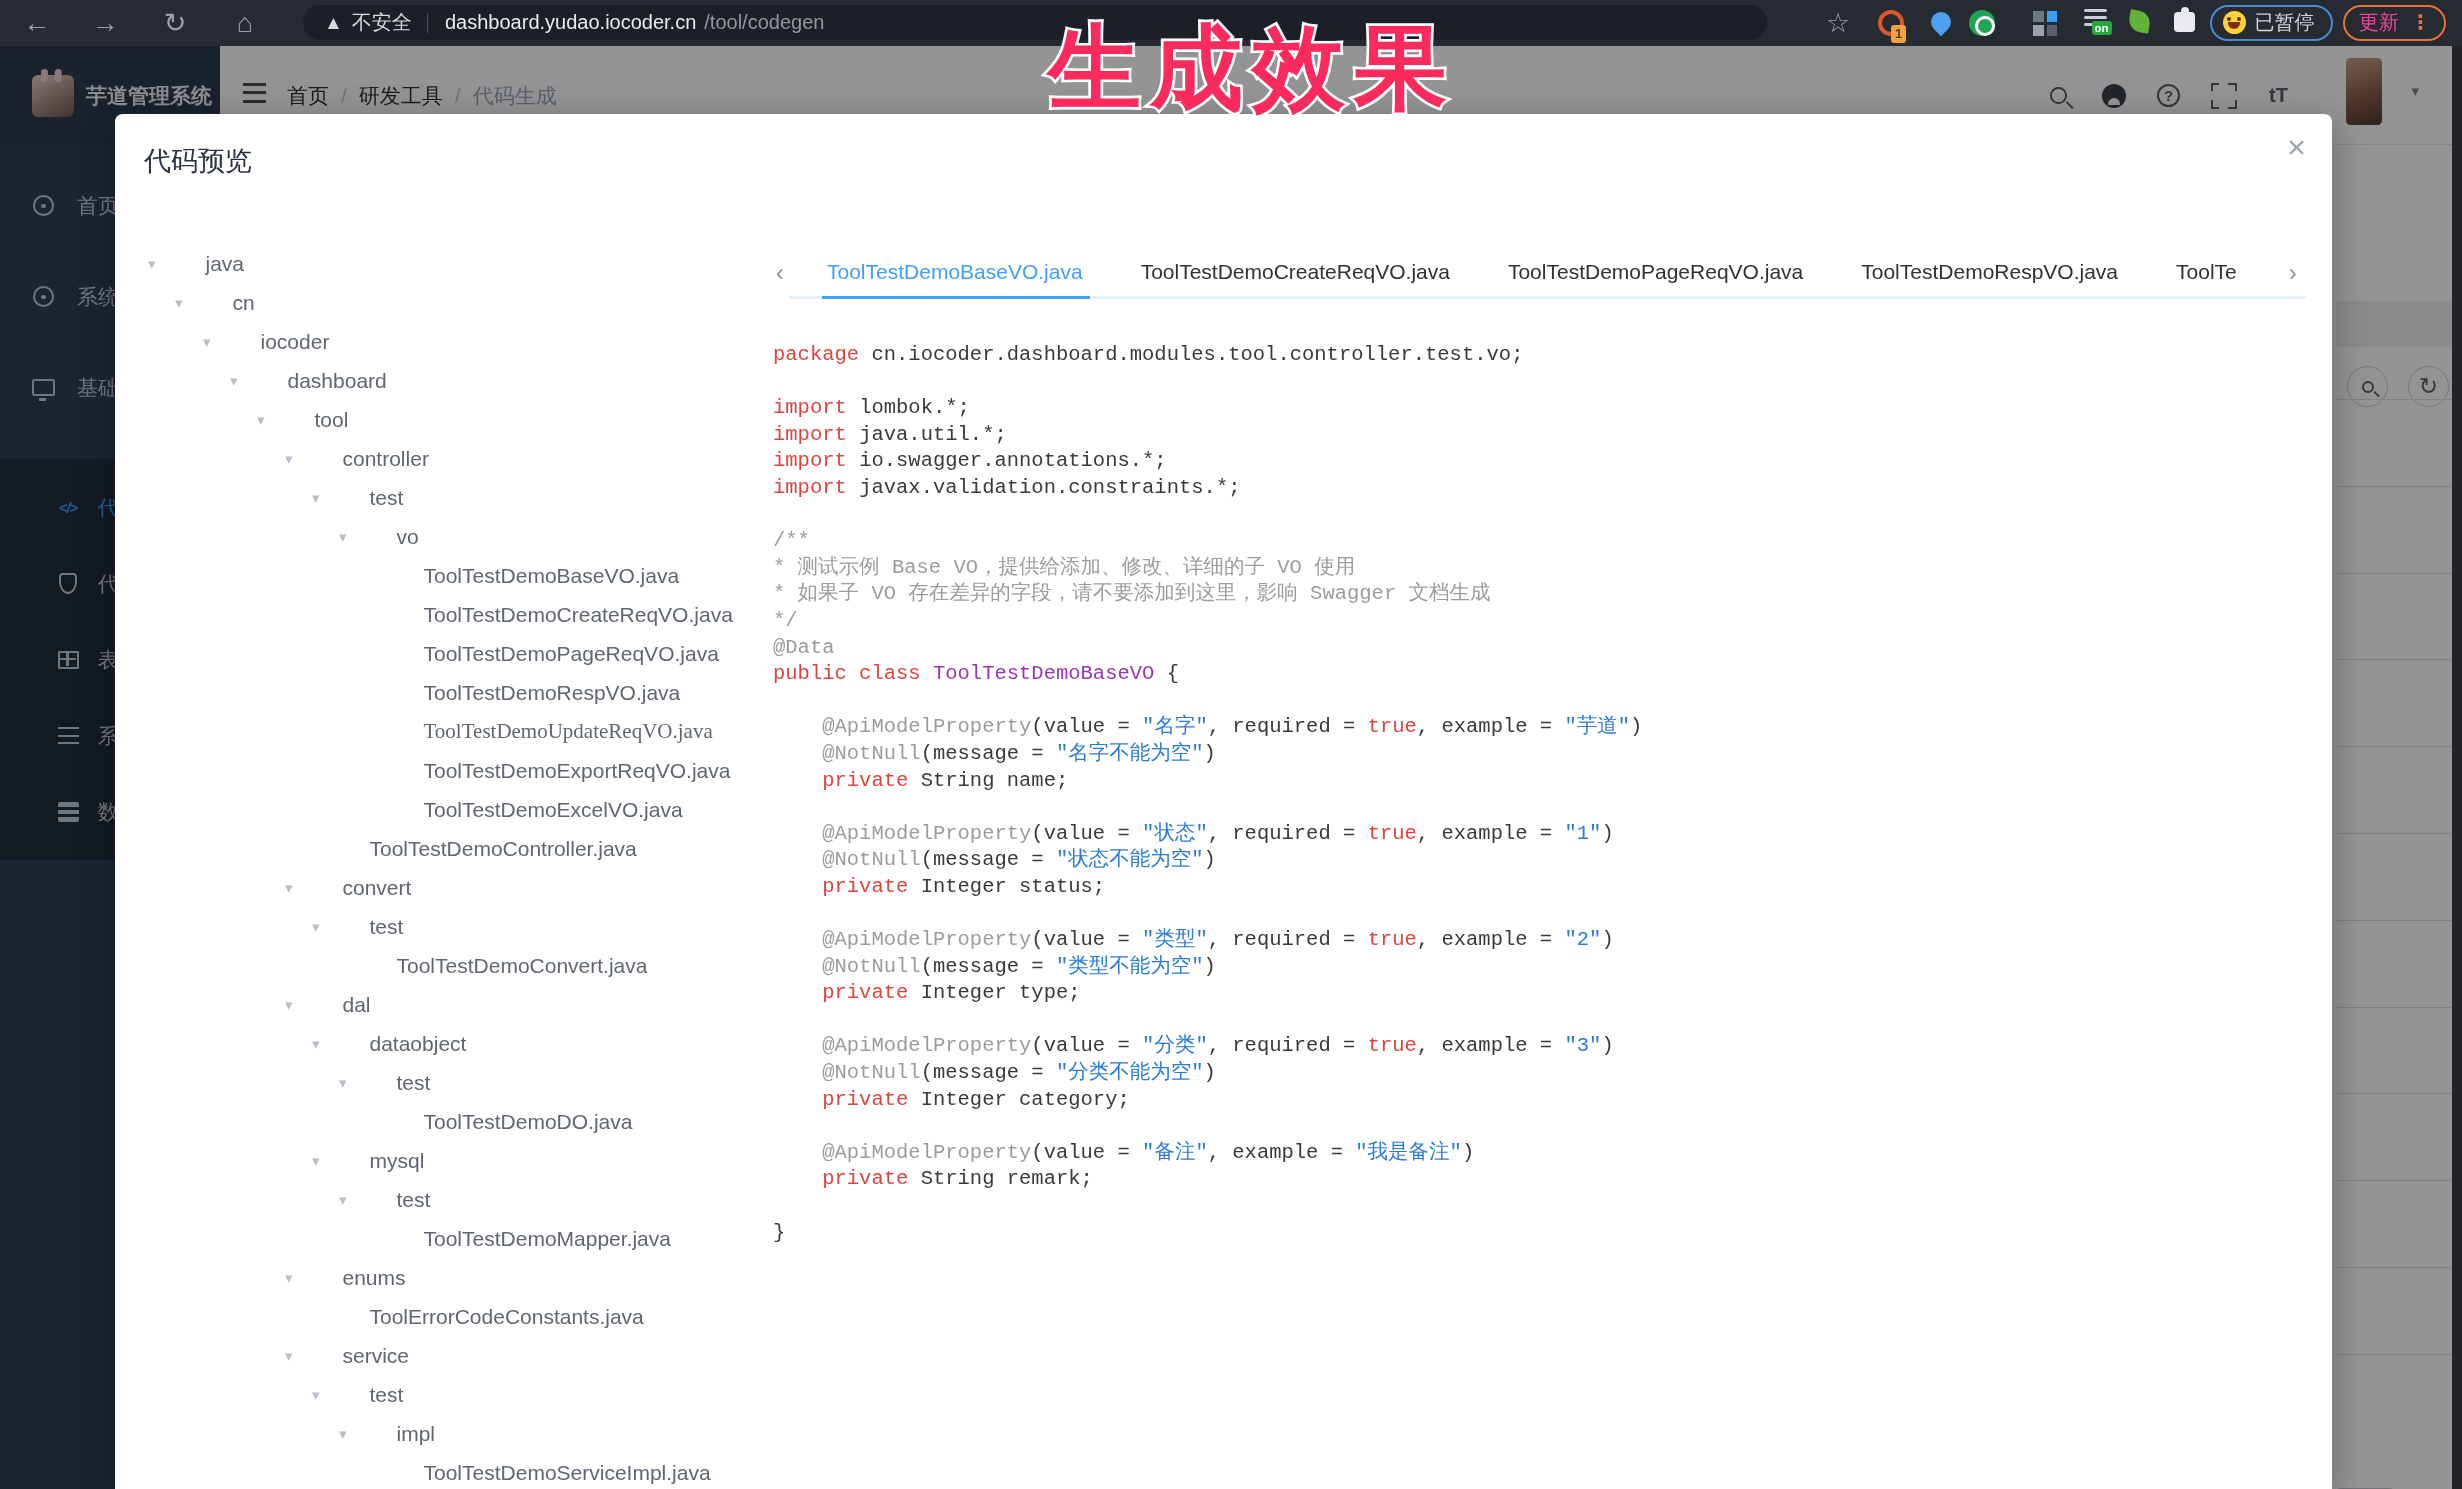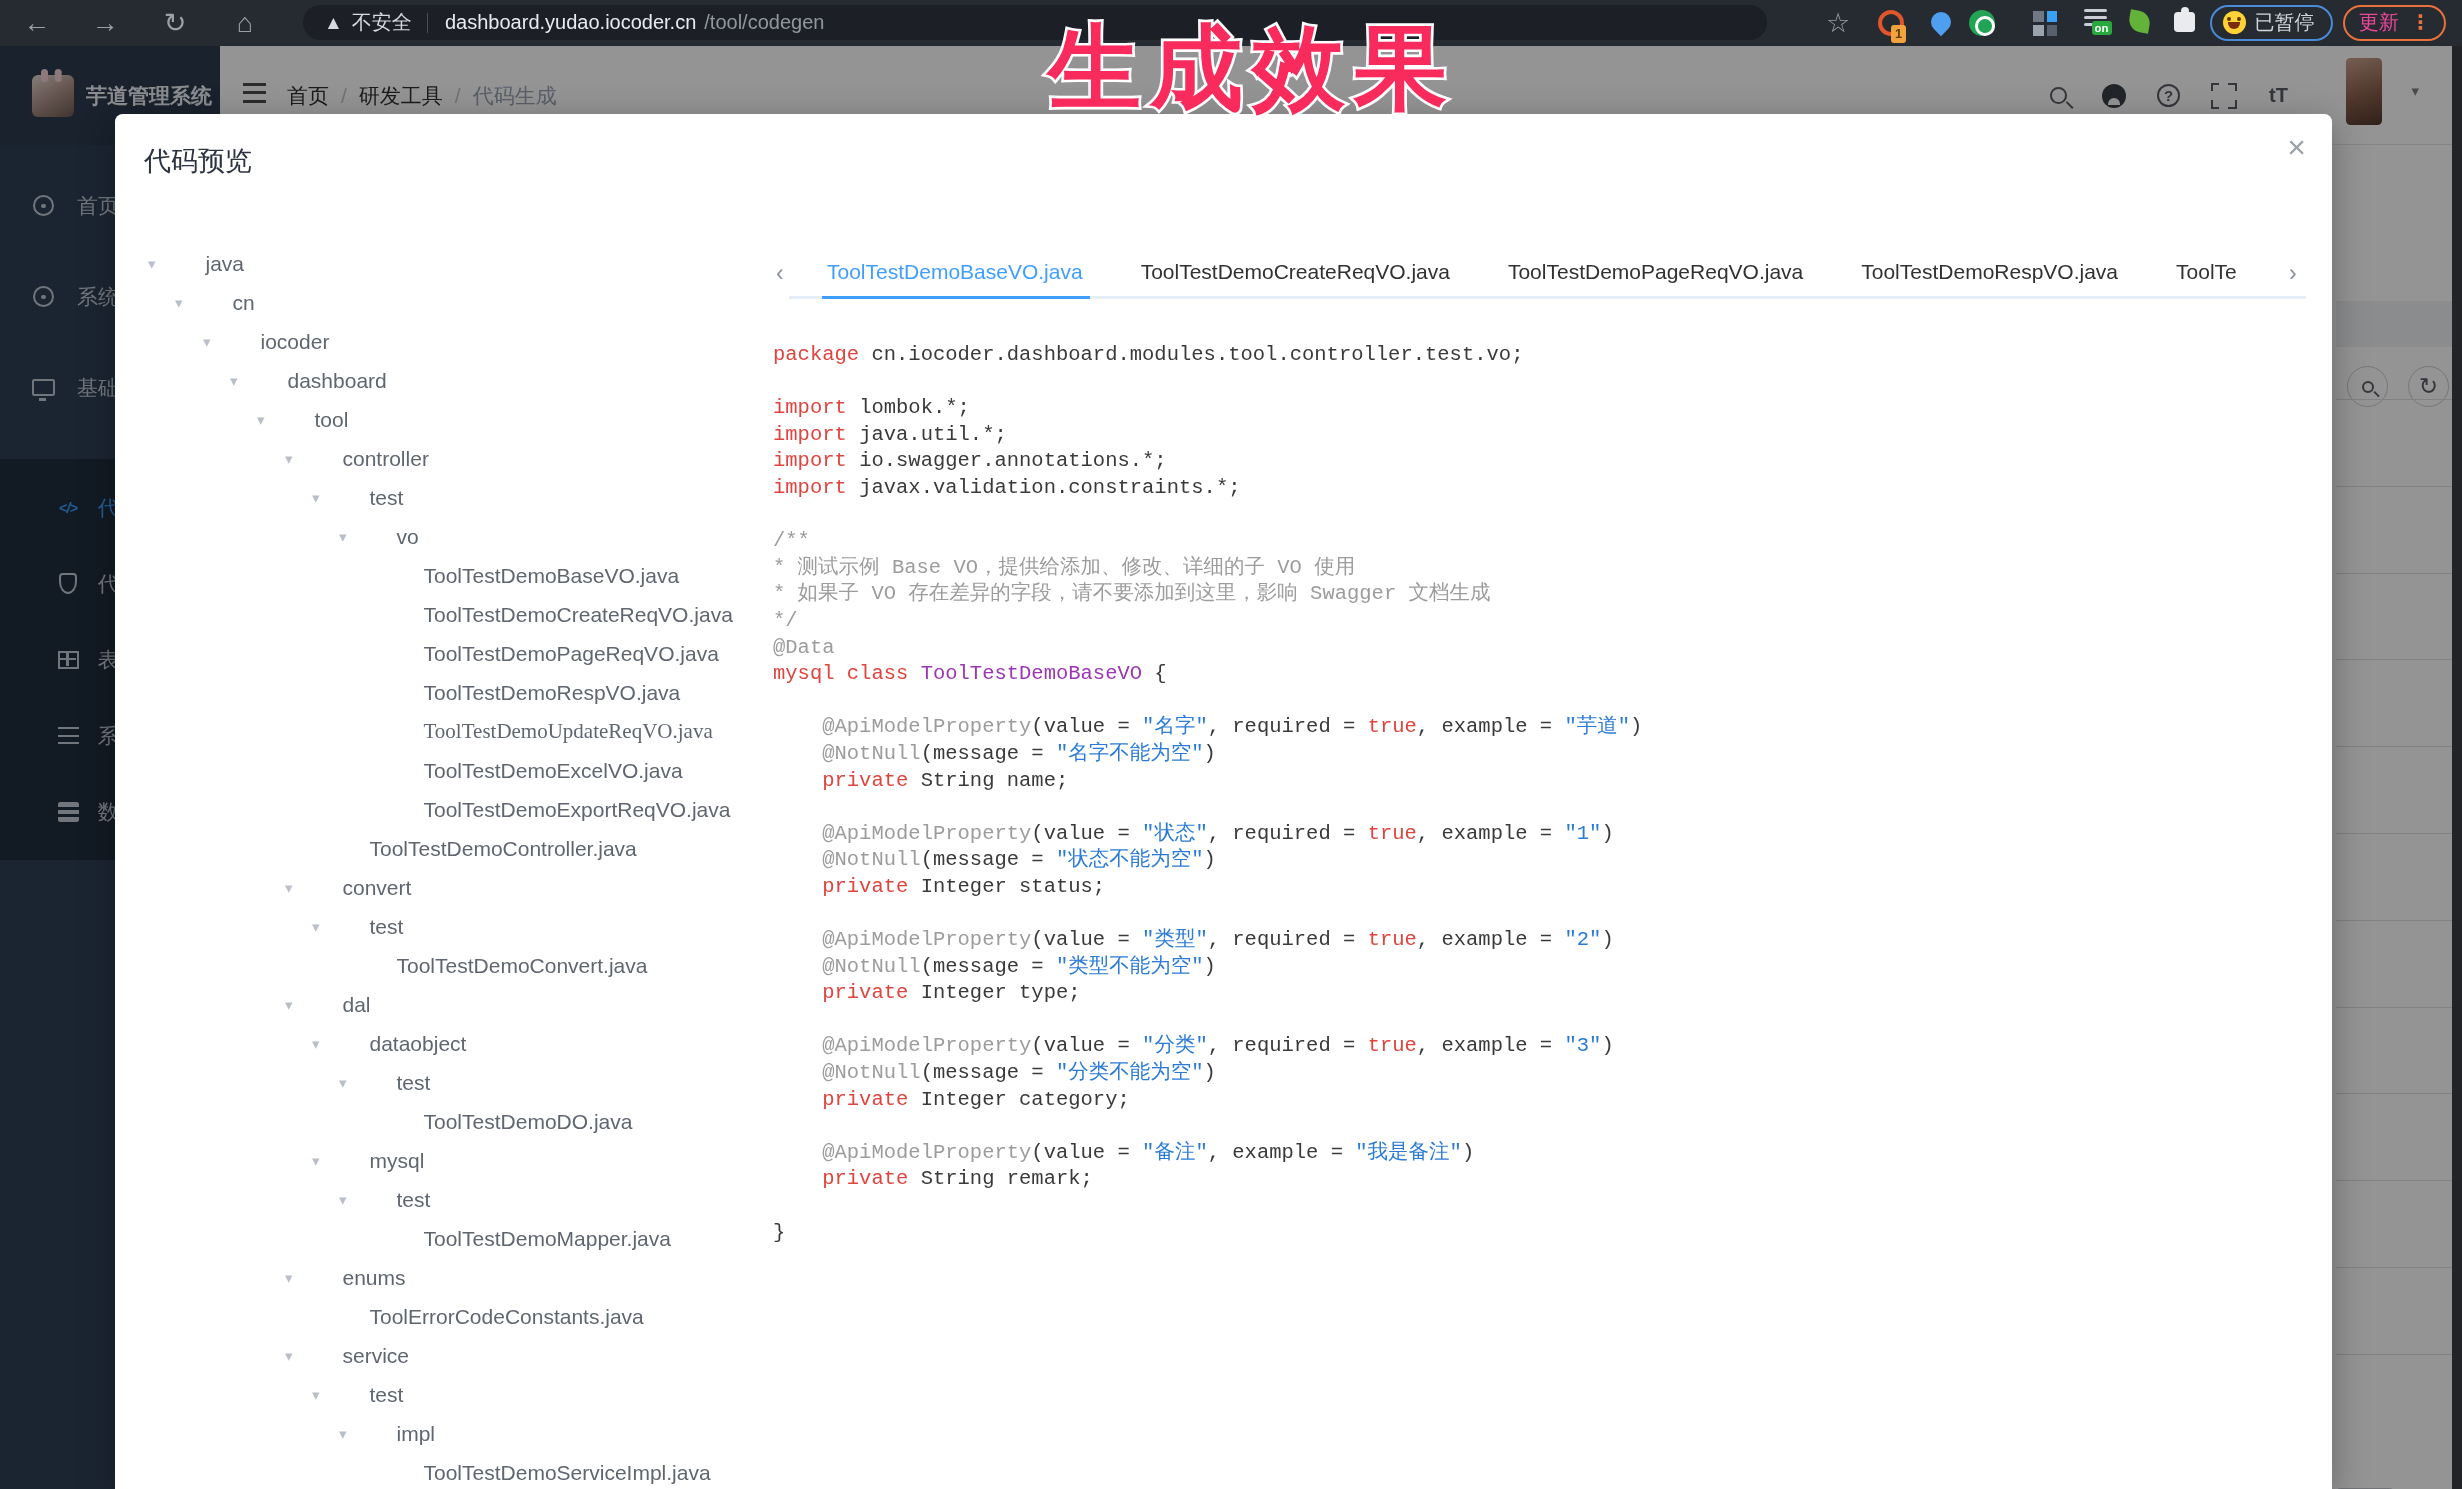--- a/index.html
+++ b/index.html
@@ -389,25 +389,25 @@
       <div class="trow" style="padding-left: 218px;">
         <span class="t-arrow"></span>
         <span class="t-label">ToolTestDemoRespVO.java</span>
       </div>
       <div class="trow" style="padding-left: 218px; font-family: Liberation Serif, serif;">
         <span class="t-arrow"></span>
         <span class="t-label">ToolTestDemoUpdateReqVO.java</span>
       </div>
       <div class="trow" style="padding-left: 218px;">
         <span class="t-arrow"></span>
+        <span class="t-label">ToolTestDemoExportReqVO.java</span>
+      </div>
+      <div class="trow" style="padding-left: 218px;">
+        <span class="t-arrow"></span>
         <span class="t-label">ToolTestDemoExcelVO.java</span>
-      </div>
-      <div class="trow" style="padding-left: 218px;">
-        <span class="t-arrow"></span>
-        <span class="t-label">ToolTestDemoExportReqVO.java</span>
       </div>
       <div class="trow" style="padding-left: 164px;">
         <span class="t-arrow"></span>
         <span class="t-label">ToolTestDemoController.java</span>
       </div>
       <div class="trow" style="padding-left: 137px;">
         <span class="t-arrow">▾</span>
         <span class="t-label">convert</span>
       </div>
       <div class="trow" style="padding-left: 164px;">
@@ -490,21 +490,21 @@
       <div class="cline"><span class="c-k">import </span><span class="c-p">lombok.*;</span></div>
       <div class="cline"><span class="c-k">import </span><span class="c-p">java.util.*;</span></div>
       <div class="cline"><span class="c-k">import </span><span class="c-p">io.swagger.annotations.*;</span></div>
       <div class="cline"><span class="c-k">import </span><span class="c-p">javax.validation.constraints.*;</span></div>
       <div class="cline">&nbsp;</div>
       <div class="cline"><span class="c-c">/**</span></div>
       <div class="cline"><span class="c-c">* 测试示例 Base VO，提供给添加、修改、详细的子 VO 使用</span></div>
       <div class="cline"><span class="c-c">* 如果子 VO 存在差异的字段，请不要添加到这里，影响 Swagger 文档生成</span></div>
       <div class="cline"><span class="c-c">*/</span></div>
       <div class="cline"><span class="c-a">@Data</span></div>
-      <div class="cline"><span class="c-k">mysql class </span><span class="c-t">ToolTestDemoBaseVO</span><span class="c-p"> {</span></div>
+      <div class="cline"><span class="c-k">public class </span><span class="c-t">ToolTestDemoBaseVO</span><span class="c-p"> {</span></div>
       <div class="cline">&nbsp;</div>
       <div class="cline"><span class="c-p">    </span><span class="c-a">@ApiModelProperty</span><span class="c-p">(value = </span><span class="c-s">"名字"</span><span class="c-p">, required = </span><span class="c-k">true</span><span class="c-p">, example = </span><span class="c-s">"芋道"</span><span class="c-p">)</span></div>
       <div class="cline"><span class="c-p">    </span><span class="c-a">@NotNull</span><span class="c-p">(message = </span><span class="c-s">"名字不能为空"</span><span class="c-p">)</span></div>
       <div class="cline"><span class="c-p">    </span><span class="c-k">private </span><span class="c-p">String name;</span></div>
       <div class="cline">&nbsp;</div>
       <div class="cline"><span class="c-p">    </span><span class="c-a">@ApiModelProperty</span><span class="c-p">(value = </span><span class="c-s">"状态"</span><span class="c-p">, required = </span><span class="c-k">true</span><span class="c-p">, example = </span><span class="c-s">"1"</span><span class="c-p">)</span></div>
       <div class="cline"><span class="c-p">    </span><span class="c-a">@NotNull</span><span class="c-p">(message = </span><span class="c-s">"状态不能为空"</span><span class="c-p">)</span></div>
       <div class="cline"><span class="c-p">    </span><span class="c-k">private </span><span class="c-p">Integer status;</span></div>
       <div class="cline">&nbsp;</div>
       <div class="cline"><span class="c-p">    </span><span class="c-a">@ApiModelProperty</span><span class="c-p">(value = </span><span class="c-s">"类型"</span><span class="c-p">, required = </span><span class="c-k">true</span><span class="c-p">, example = </span><span class="c-s">"2"</span><span class="c-p">)</span></div>

